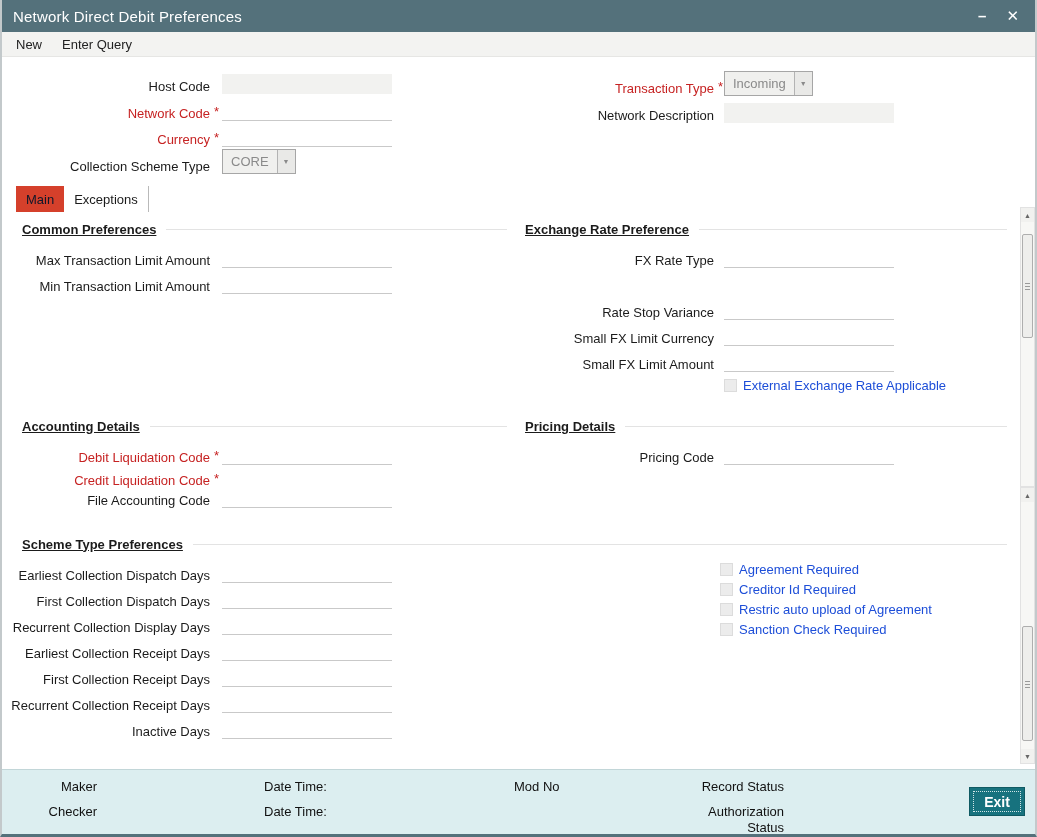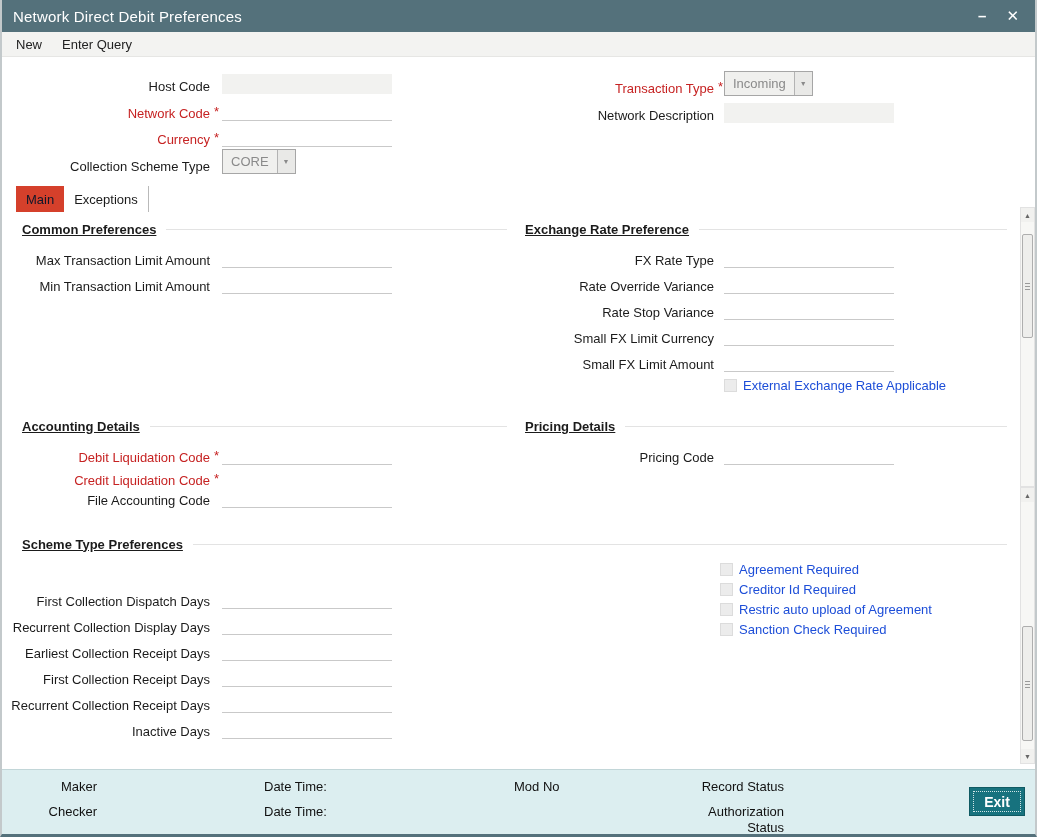--- a/index.html
+++ b/index.html
@@ -192,26 +192,20 @@
     <span class="st">Exchange Rate Preference</span>
     <span class="rule"></span>
   </div>
 
   <div class="frow right" style="top:246px">
     <div class="lbl">
       <span>FX Rate Type</span>
     </div>
     <input class="uline" style="">
   </div>
-  <div class="frow right" style="top:272px">
-    <div class="lbl">
-      <span>Rate Override Variance</span>
-    </div>
-    <input class="uline" style="">
-  </div>
   <div class="frow right" style="top:298px">
     <div class="lbl">
       <span>Rate Stop Variance</span>
     </div>
     <input class="uline" style="">
   </div>
   <div class="frow right" style="top:324px">
     <div class="lbl">
       <span>Small FX Limit Currency</span>
     </div>
@@ -265,20 +259,26 @@
       <span>Pricing Code</span>
     </div>
     <input class="uline" style="">
   </div>
 
   <div class="sechead" style="left:20px;top:536px;width:985px">
     <span class="st">Scheme Type Preferences</span>
     <span class="rule"></span>
   </div>
 
+  <div class="frow left" style="top:561px">
+    <div class="lbl">
+      <span>Earliest Collection Dispatch Days</span>
+    </div>
+    <input class="uline" style="">
+  </div>
   <div class="frow left" style="top:587px">
     <div class="lbl">
       <span>First Collection Dispatch Days</span>
     </div>
     <input class="uline" style="">
   </div>
   <div class="frow left" style="top:613px">
     <div class="lbl">
       <span>Recurrent Collection Display Days</span>
     </div>

